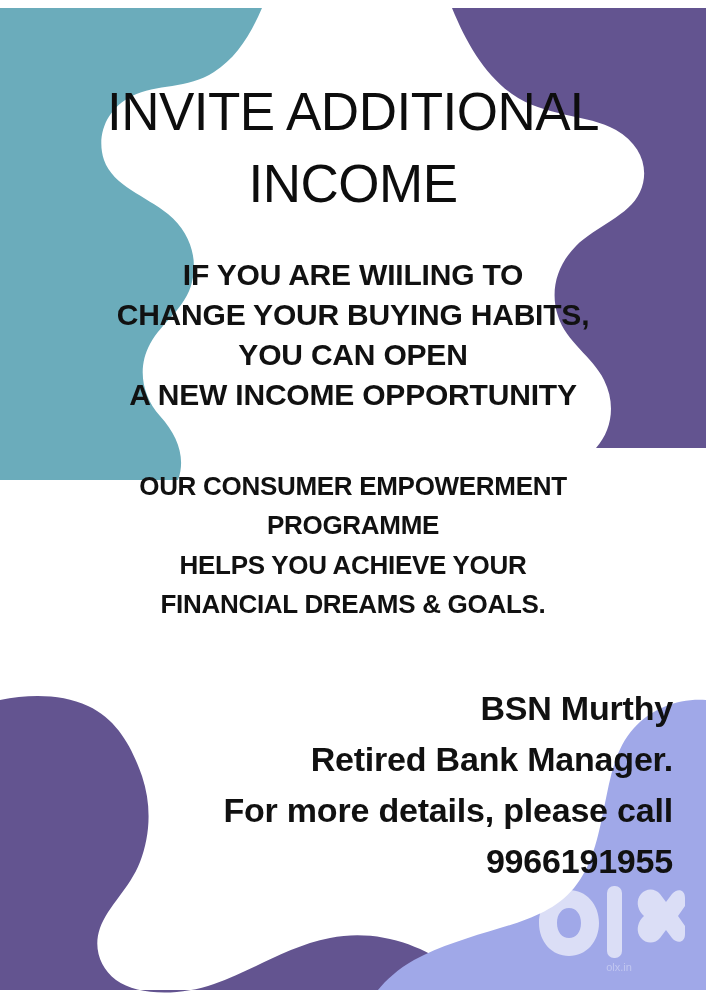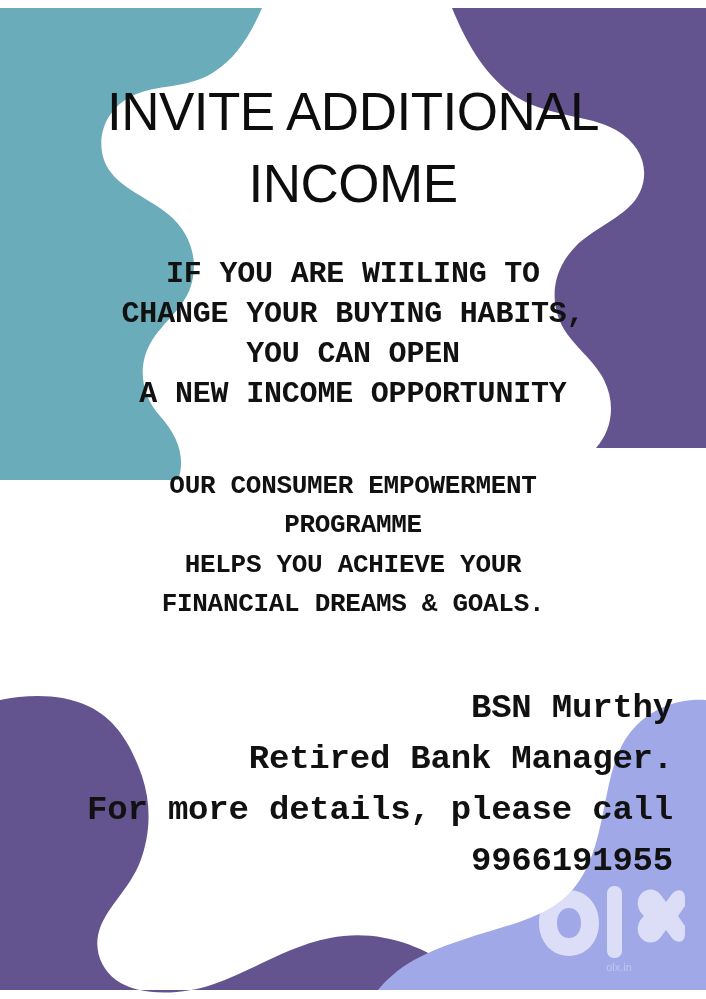--- a/index.html
+++ b/index.html
@@ -47,21 +47,21 @@
     font-weight: 400;
     font-size: 53px;
     line-height: 1.35;
     letter-spacing: -0.5px;
     white-space: pre-line;
   }
   .block {
     width: 640px;
     text-align: center;
     color: #111111;
-    font-family: Liberation Mono, monospace;
+    font-family: Liberation Sans, sans-serif;
     font-weight: 700;
     white-space: pre-line;
   }
   .block-pitch {
     margin-top: 36px;
     font-size: 30px;
     line-height: 1.33;
     letter-spacing: -0.2px;
   }
   .block-programme {

